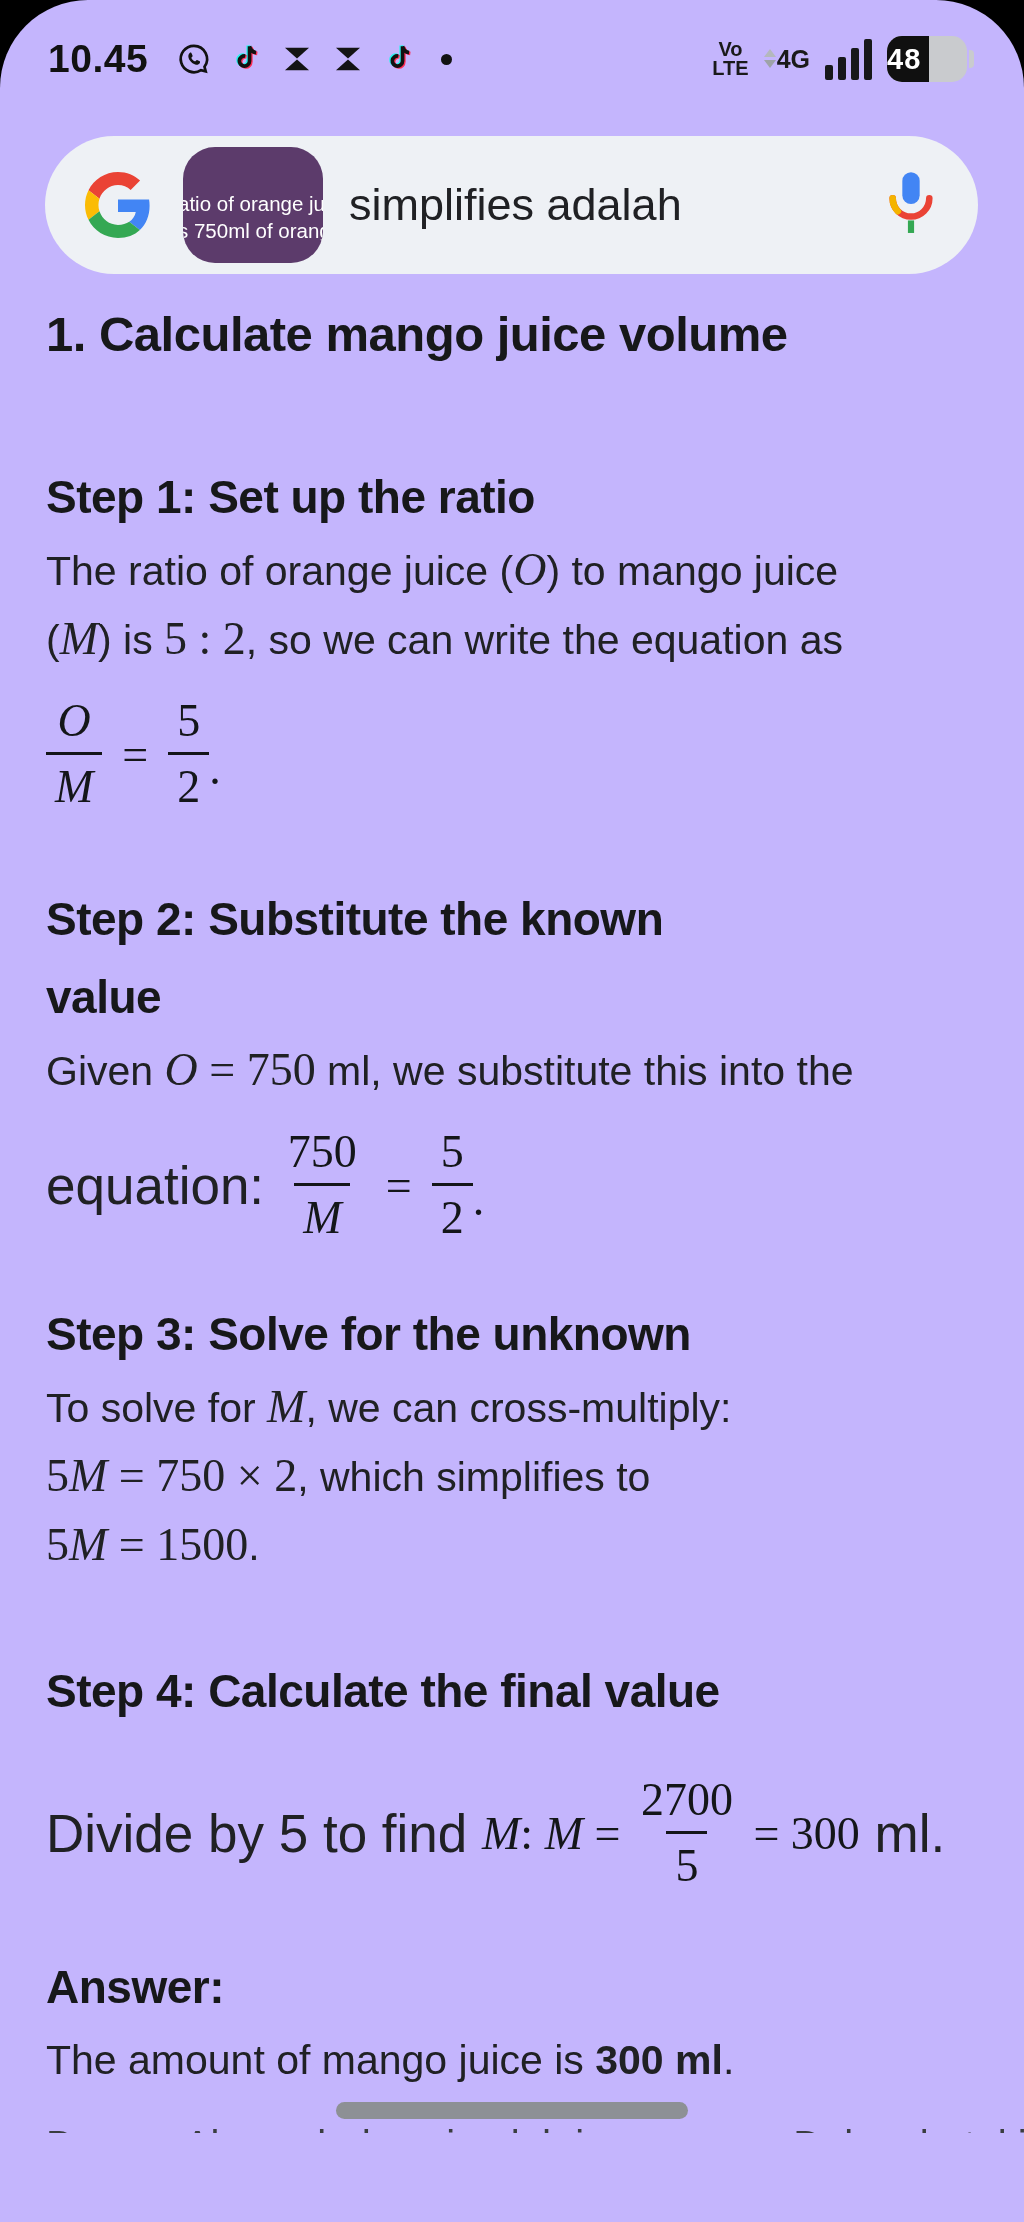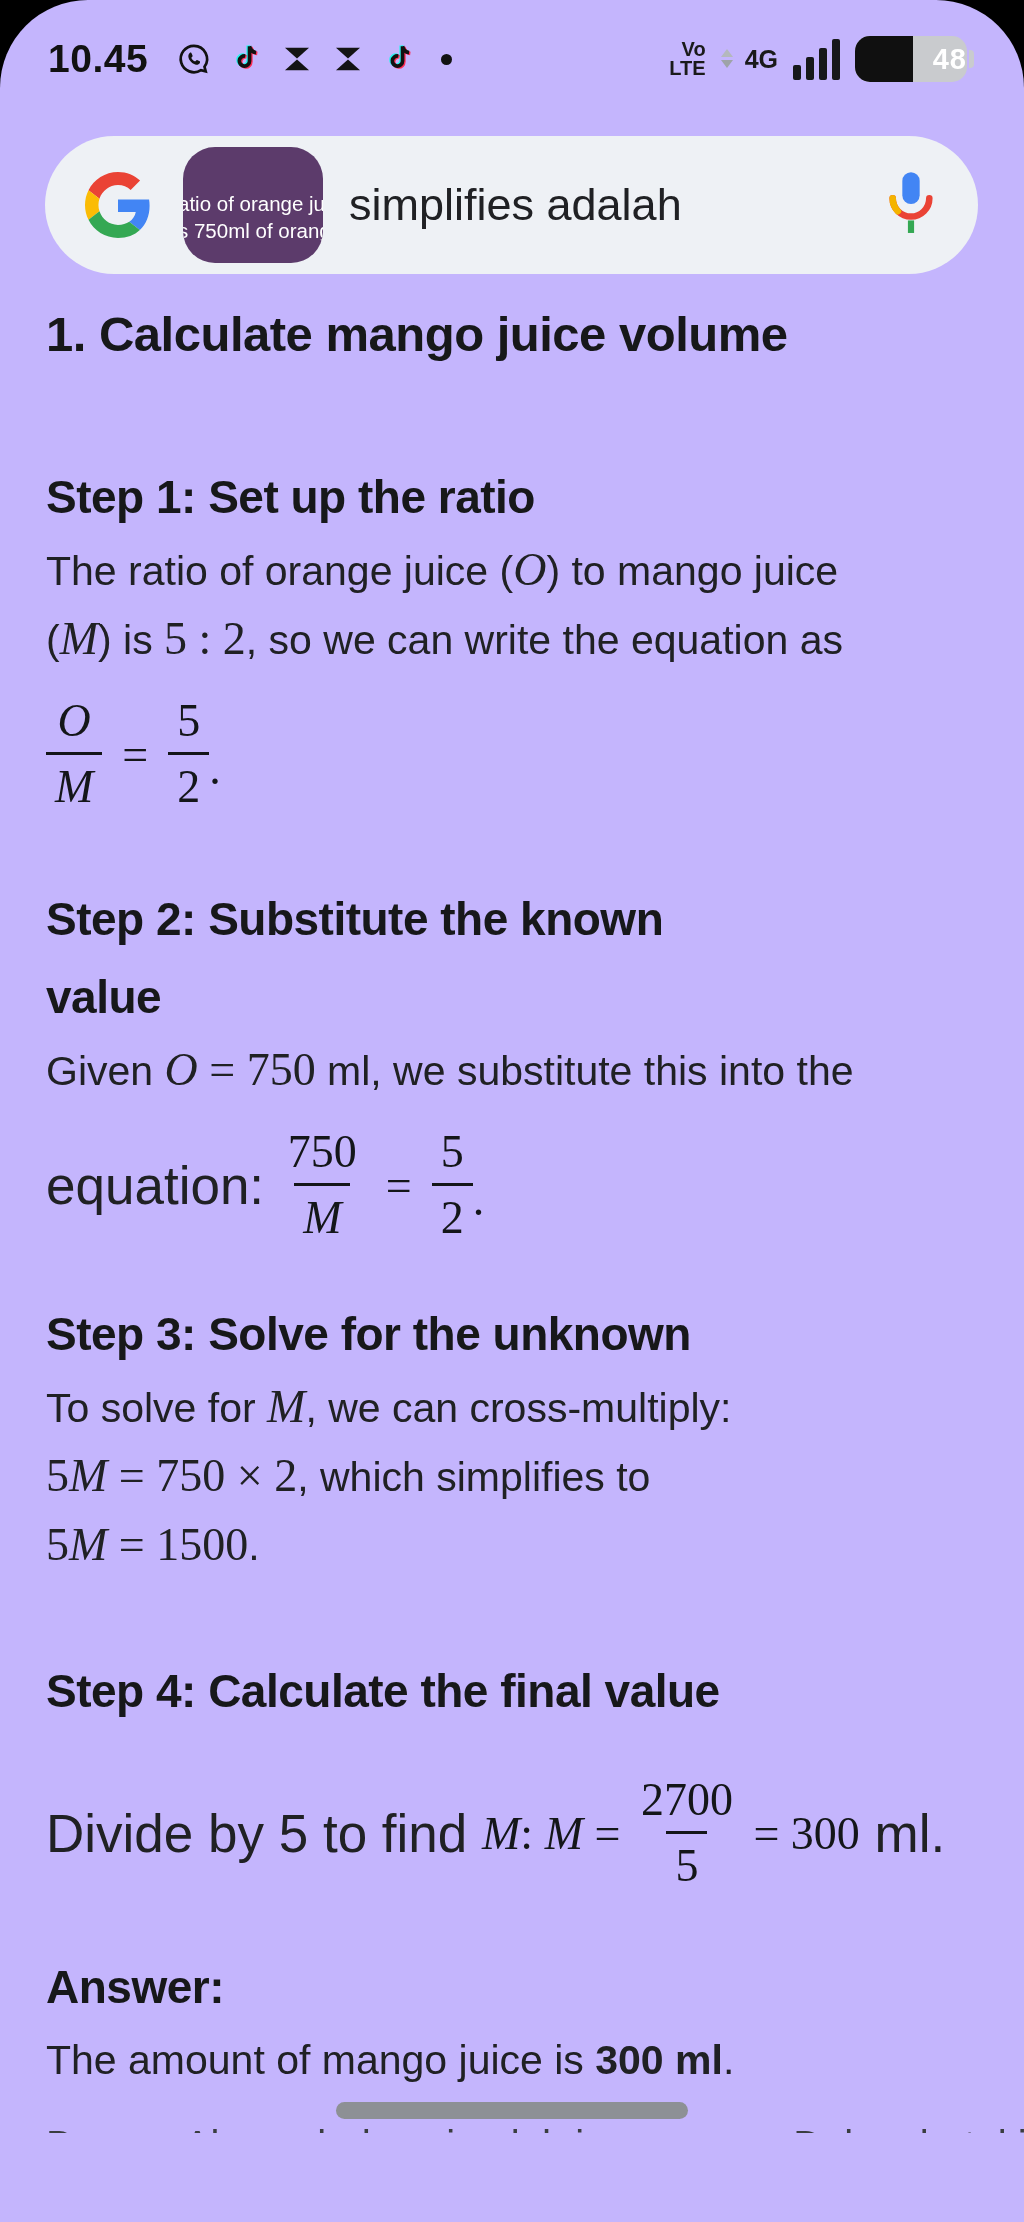--- a/index.html
+++ b/index.html
@@ -6,31 +6,31 @@
   body{width:1024px;height:2222px;background:#000;font-family:"Liberation Sans",sans-serif}
   .screen{position:relative;width:1024px;height:2222px;background:#c4b5fd;border-radius:88px 88px 0 0;overflow:hidden}
 
   
   .status-bar{display:flex;align-items:center;height:102px;padding:16px 50px 0 48px;box-sizing:border-box}
   .time{font-size:39px;font-weight:700;color:#121212;letter-spacing:.5px}
   .sb-icons{display:flex;align-items:center;gap:17px;margin-left:28px;flex:1}
   .sb-icons svg{display:block}
   .notif-dot{width:11px;height:11px;border-radius:50%;background:#121212;margin-left:8px}
   .sb-right{display:flex;align-items:center;gap:15px}
-  .volte{display:flex;flex-direction:column;align-items:flex-end;font-size:20px;font-weight:700;line-height:19px;color:#1a1a1a}
-  .net{display:flex;align-items:flex-start;gap:12px}
+  .volte{display:flex;flex-direction:column;align-items:center;font-size:20px;font-weight:700;line-height:19px;color:#1a1a1a}
+  .net{display:flex;align-items:flex-start;gap:1px}
   .updown{display:flex;flex-direction:column;gap:3px;padding-top:4px}
   .tri-up{width:0;height:0;border-left:6px solid transparent;border-right:6px solid transparent;border-bottom:8px solid #b4b8bd}
   .tri-down{width:0;height:0;border-left:6px solid transparent;border-right:6px solid transparent;border-top:8px solid #9ea3a8}
   .fourg{font-size:25px;font-weight:700;color:#1a1a1a}
   .bars{display:flex;align-items:flex-end;gap:5px;height:44px;padding-bottom:2px}
   .bars i{display:block;width:8px;background:#17181a;border-radius:2px}
   .b1{height:15px}.b2{height:23px}.b3{height:32px}.b4{height:41px}
   .batt-wrap{display:flex;align-items:center}
-  .battery{position:relative;width:112px;height:46px;border-radius:15px;background:#c9cbce;overflow:hidden;display:flex;align-items:center;justify-content:flex-end}
+  .battery{position:relative;width:80px;height:46px;border-radius:15px;background:#c9cbce;overflow:hidden;display:flex;align-items:center;justify-content:flex-start}
   .batt-fill{position:absolute;left:0;top:0;bottom:0;width:52%;background:#101010}
   .batt-num{position:relative;color:#fff;font-weight:700;font-size:29px;letter-spacing:1px}
   .batt-nub{width:5px;height:18px;background:#c9cbce;border-radius:0 4px 4px 0;margin-left:2px}
 
   
   .searchbar{display:flex;align-items:center;margin:34px 46px 0 45px;height:138px;background:#eef1f5;border-radius:69px;padding:0 40px 0 40px;box-sizing:border-box}
   .g-icon{width:66px;height:66px;flex:none}
   .thumb{flex:none;width:140px;height:116px;background:#5c3b6b;border-radius:32px;margin-left:32px;color:#fff;
          font-size:20.5px;line-height:27px;display:flex;flex-direction:column;justify-content:center;
          overflow:hidden;white-space:nowrap;padding-top:24px;box-sizing:border-box}

